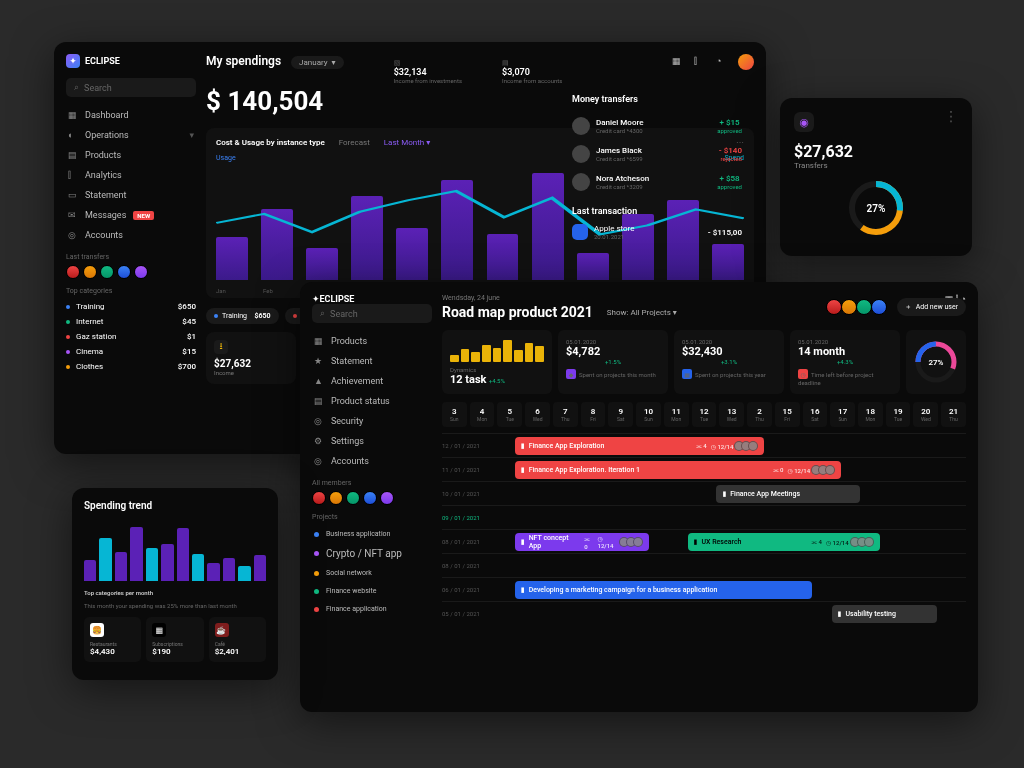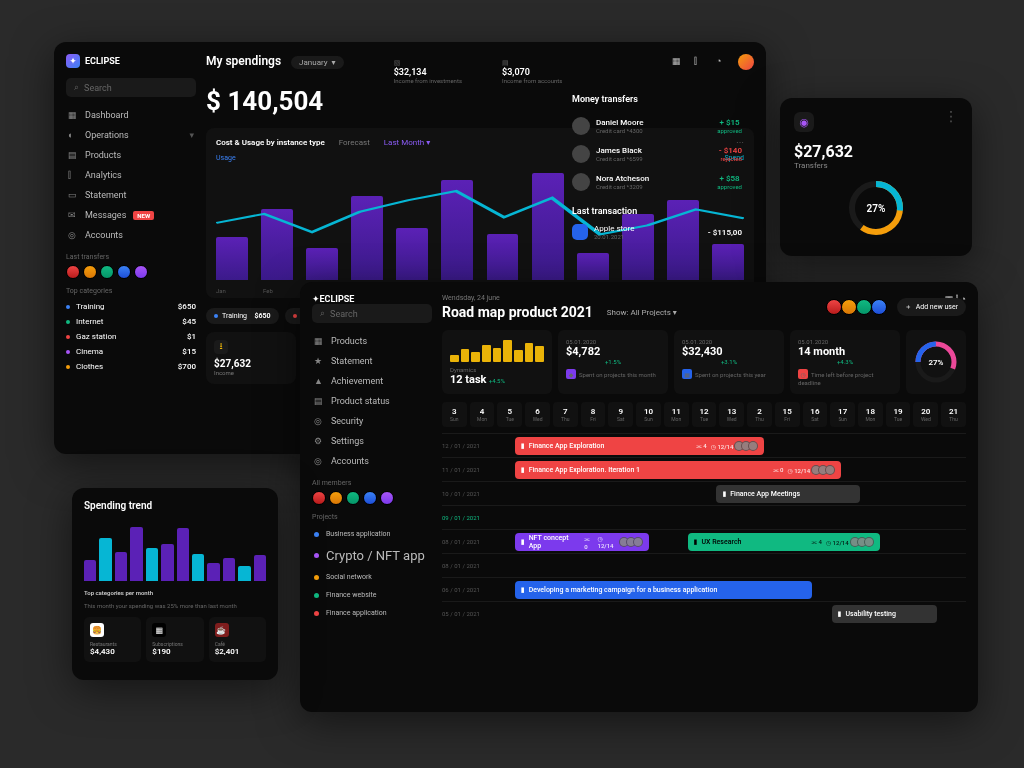--- a/index.html
+++ b/index.html
@@ -387,21 +387,21 @@
         <span></span>
         <span></span>
         <span></span>
       </div>
     <div class="sect-label">Projects</div>
     <ul class="nav" id="projC">
         <li style="font-size: 7px;">
           <span class="dot" style="background:#3b82f6"></span>
           <span>Business application</span>
         </li>
-        <li style="font-size: 13px;">
+        <li style="font-size: 10px;">
           <span class="dot" style="background:#a855f7"></span>
           <span>Crypto / NFT app</span>
         </li>
         <li style="font-size: 7px;">
           <span class="dot" style="background:#f59e0b"></span>
           <span>Social network</span>
         </li>
         <li style="font-size: 7px;">
           <span class="dot" style="background:#10b981"></span>
           <span>Finance website</span>

